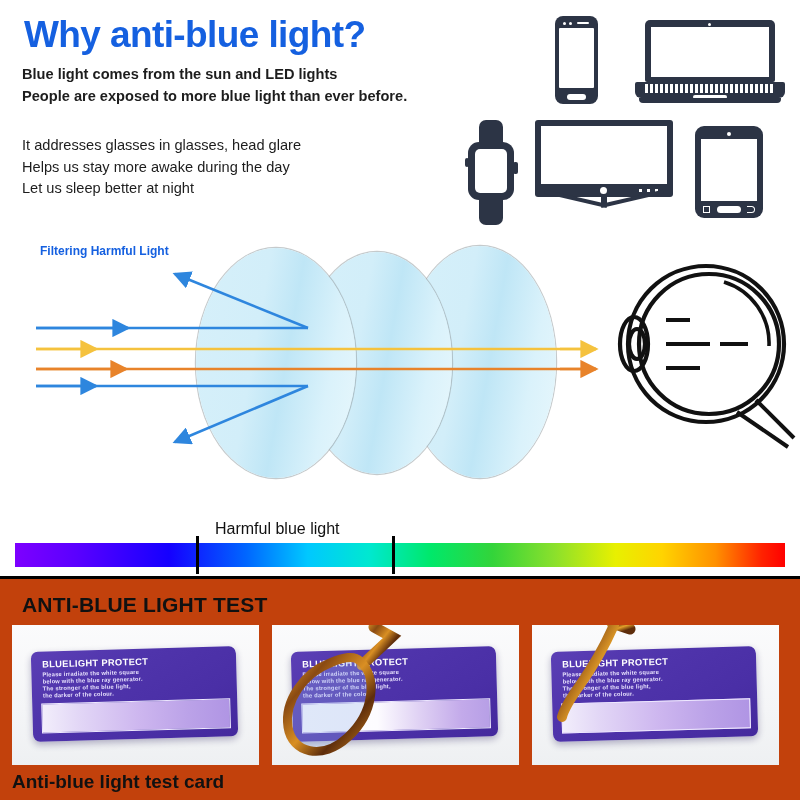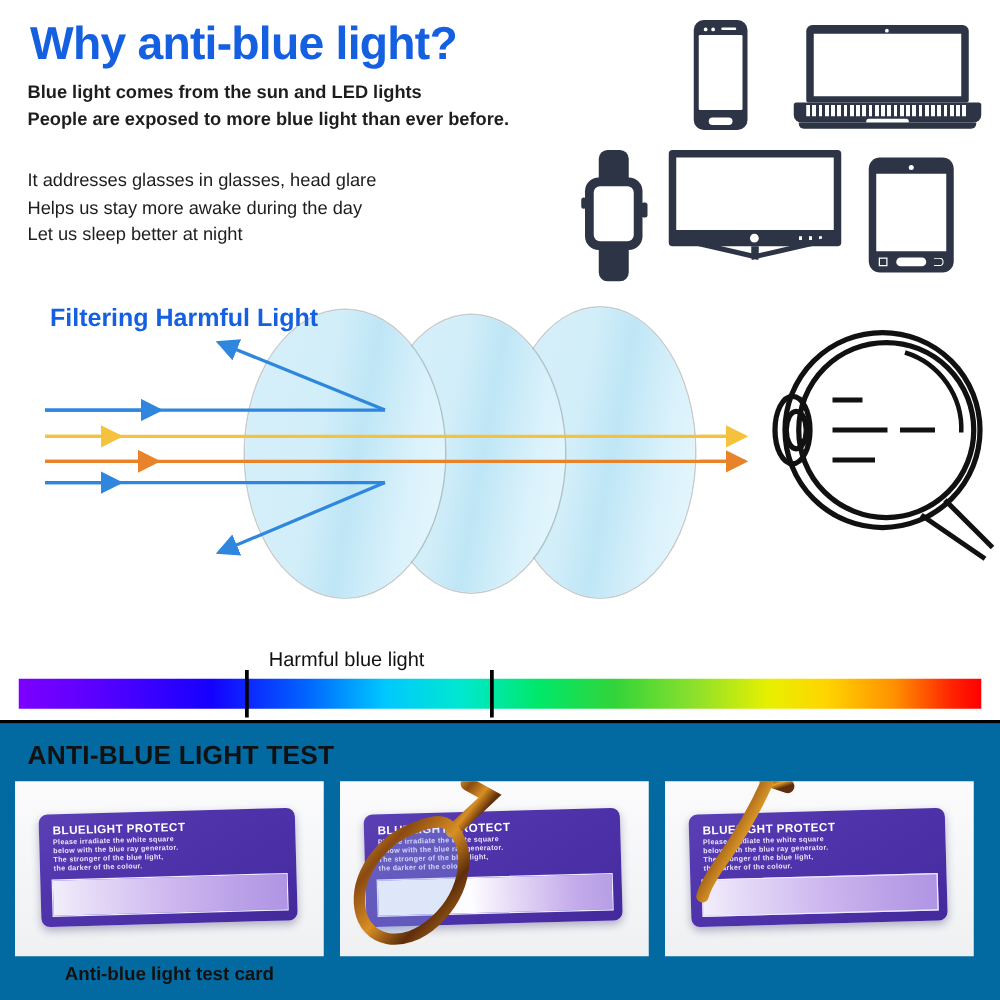--- a/index.html
+++ b/index.html
@@ -80,21 +80,21 @@
   
   .lensarea{position:absolute;left:0;top:232px;width:800px;height:262px;}
   .lens{position:absolute;border-radius:50%;
     background:linear-gradient(100deg,#d6f0fa 0%,#d2eef9 38%,#bfe6f6 55%,#daf2fb 78%,#e8f7fc 100%);
     box-shadow:0 0 0 1.2px rgba(150,158,163,.55);}
   .lens.l1{left:196px;top:16px;width:160px;height:230px;}
   .lens.l2{left:302px;top:20px;width:150px;height:222px;}
   .lens.l3{left:404px;top:14px;width:152px;height:232px;}
   .filter-label{
     position:absolute;left:40px;top:12px;
-    font-size:20px;font-weight:bold;color:#1560e0;white-space:nowrap;
+    font-size:12px;font-weight:bold;color:#1560e0;white-space:nowrap;
   }
   .rays{position:absolute;left:0;top:0;width:800px;height:262px;}
 
   
   .spectrum-wrap{position:absolute;left:0;top:512px;width:800px;height:60px;}
   .harm-label{
     position:absolute;left:215px;top:8px;
     font-size:16px;color:#111;white-space:nowrap;
   }
   .spectrum{
@@ -116,21 +116,21 @@
       #ff0000 100%);
   }
   .tick{position:absolute;top:24px;width:2.5px;height:38px;background:#000;}
   .tick.t1{left:196px;}
   .tick.t2{left:392px;}
 
   
   .divider{position:absolute;left:0;top:576px;width:800px;height:3px;background:#000;}
 
   
-  .test{position:absolute;left:0;top:579px;width:800px;height:221px;background:#0369a1;}
+  .test{position:absolute;left:0;top:579px;width:800px;height:221px;background:#c2410c;}
   .test-title{
     position:absolute;left:22px;top:14px;
     font-size:21px;font-weight:bold;color:#111;letter-spacing:0.2px;white-space:nowrap;
   }
   .panel{position:absolute;top:46px;width:247px;height:170px;}
   .panel.pa{left:12px;}
   .panel.pb{left:272px;}
   .panel.pc{left:532px;}
   .photo{position:absolute;left:0;top:0;width:247px;height:140px;
     background:linear-gradient(180deg,#fbfbfc 0%,#f4f5f7 60%,#eef0f2 100%);overflow:hidden;}
@@ -162,21 +162,21 @@
   
   .card.c .strip{
     background:
       radial-gradient(ellipse 78% 170% at 26% 55%, #ffffff 0%, #ffffff 58%, rgba(255,255,255,0) 72%),
       linear-gradient(90deg,#fdfcff 0%,#ead f6 30%,#cbb2ee 62%,#b79fe6 100%);
     background-color:#c6aeec;
   }
   .glasses{position:absolute;pointer-events:none;}
   .caption{
     position:absolute;left:0;top:146px;width:247px;
-    text-align:center;font-size:15px;font-weight:bold;color:#111;
+    text-align:left;font-size:19px;font-weight:bold;color:#111;
   }
 </style>
 </head>
 <body>
 
 <div class="page">
 
   <div class="hero">
 
     <div class="title">Why anti-blue light?</div>

